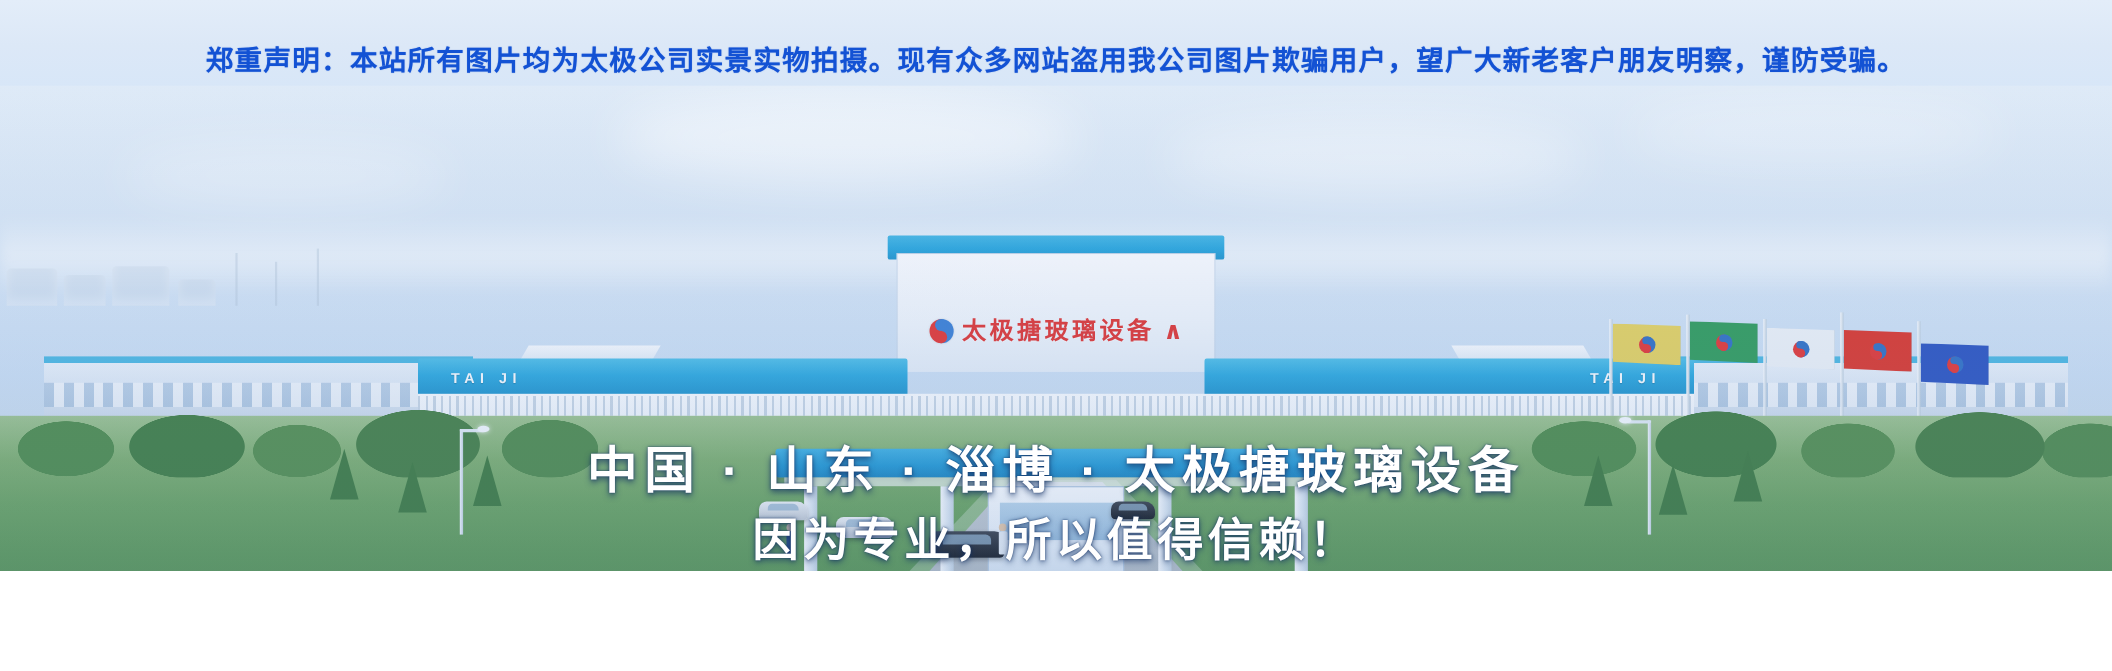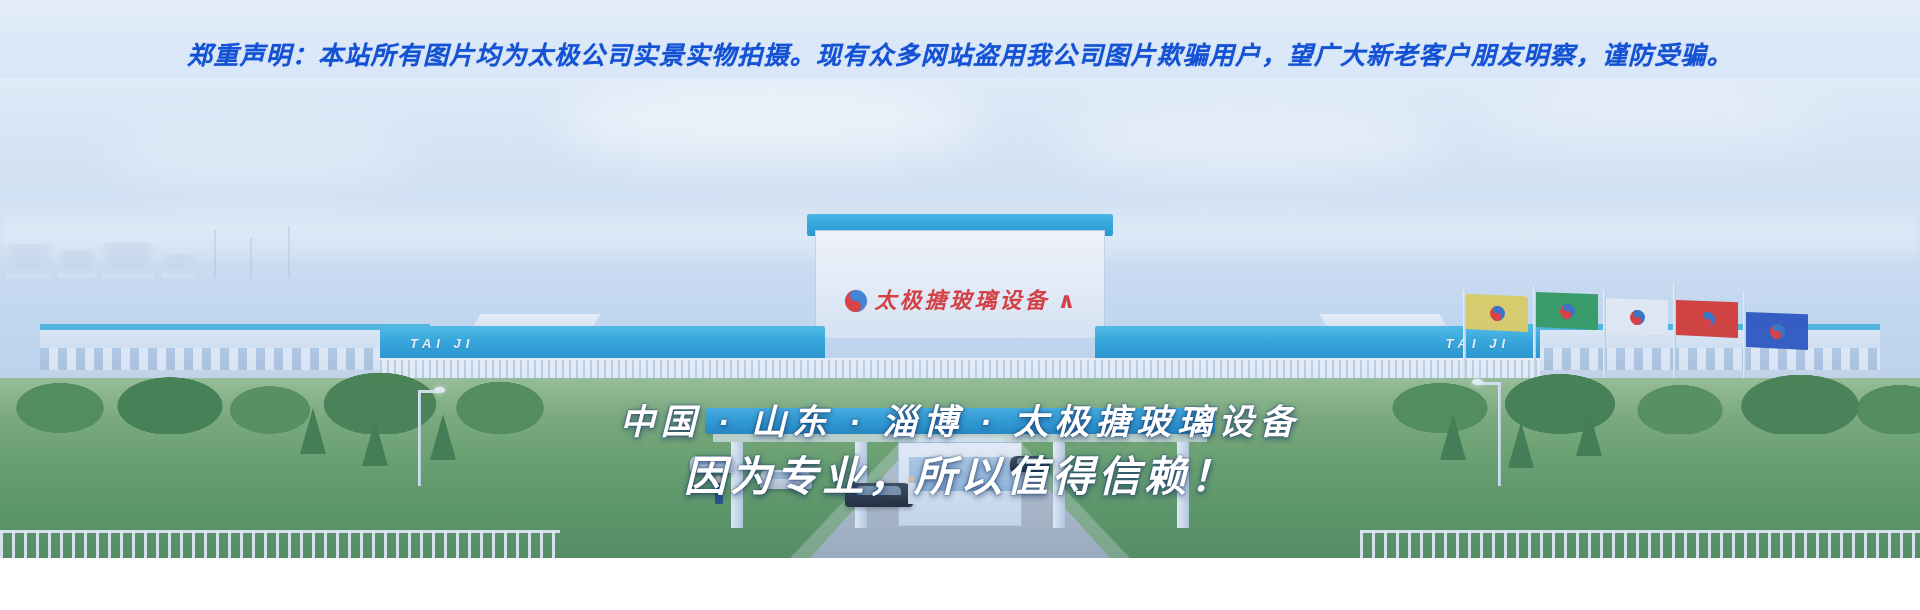--- a/index.html
+++ b/index.html
@@ -2,21 +2,21 @@
 <html lang="zh-CN"><head>
 <meta charset="utf-8">
 <title>太极搪玻璃设备</title>
 <style>
   * { margin:0; padding:0; box-sizing:border-box; }
   html, body {
     width:1920px; height:610px; overflow:hidden;
     font-family:"Liberation Sans","DejaVu Sans",sans-serif;
     background:#ffffff;
   }
-  #stage { position:relative; width:1920px; height:610px; overflow:hidden;font-style:italic; }
+  #stage { position:relative; width:1920px; height:519px; overflow:hidden; }
 
   
   .disclaimer-bar{
     position:absolute; left:0; top:0; width:1920px; height:92px;
     background:linear-gradient(180deg,#e3edf9 0%,#dce8f7 45%,#d6e6f8 100%);
     display:flex; align-items:center; justify-content:center;
   }
   .disclaimer-text{
     font-size:25px; font-weight:bold; color:#1352d4;
     letter-spacing:1.2px; white-space:nowrap;
@@ -243,21 +243,21 @@
   .flag .taiji-sm::before,.flag .taiji-sm::after{ content:""; position:absolute; left:3.7px; width:7.5px; height:7.5px; border-radius:50%; }
   .flag .taiji-sm::before{ top:0; background:#2f6fc4; }
   .flag .taiji-sm::after{ top:7.5px; background:#e8332f; }
 
   
   .slogan{
     position:absolute; left:0; top:322px; width:1920px;
     text-align:center; pointer-events:none;
   }
   .slogan-line1{
-    font-size:35px; font-weight:bold; color:#ffffff; letter-spacing:6px;
+    font-size:46px; font-weight:bold; color:#ffffff; letter-spacing:6px;
     line-height:1.25; white-space:nowrap;
     text-shadow:0 2px 6px rgba(20,50,100,.75), 0 0 2px rgba(20,50,100,.9);
   }
   .slogan-line2{
     font-size:42px; font-weight:bold; color:#ffffff; letter-spacing:4px;
     line-height:1.35; white-space:nowrap; margin-top:5px;
     text-shadow:0 2px 6px rgba(20,50,100,.75), 0 0 2px rgba(20,50,100,.9);
   }
 
   

